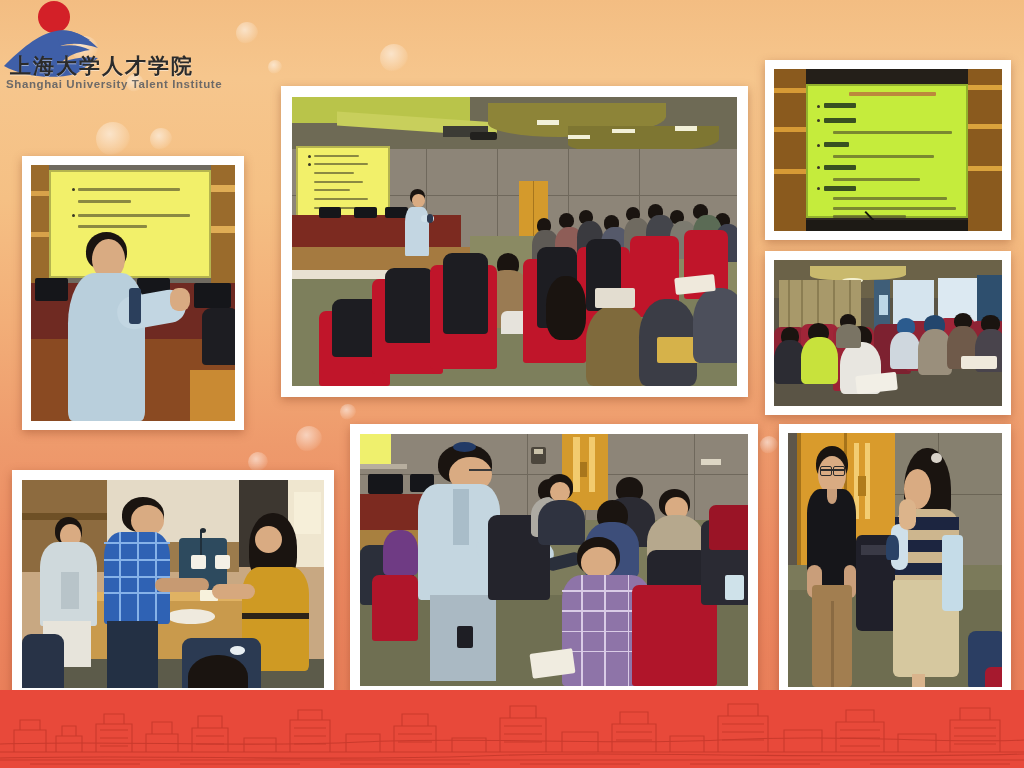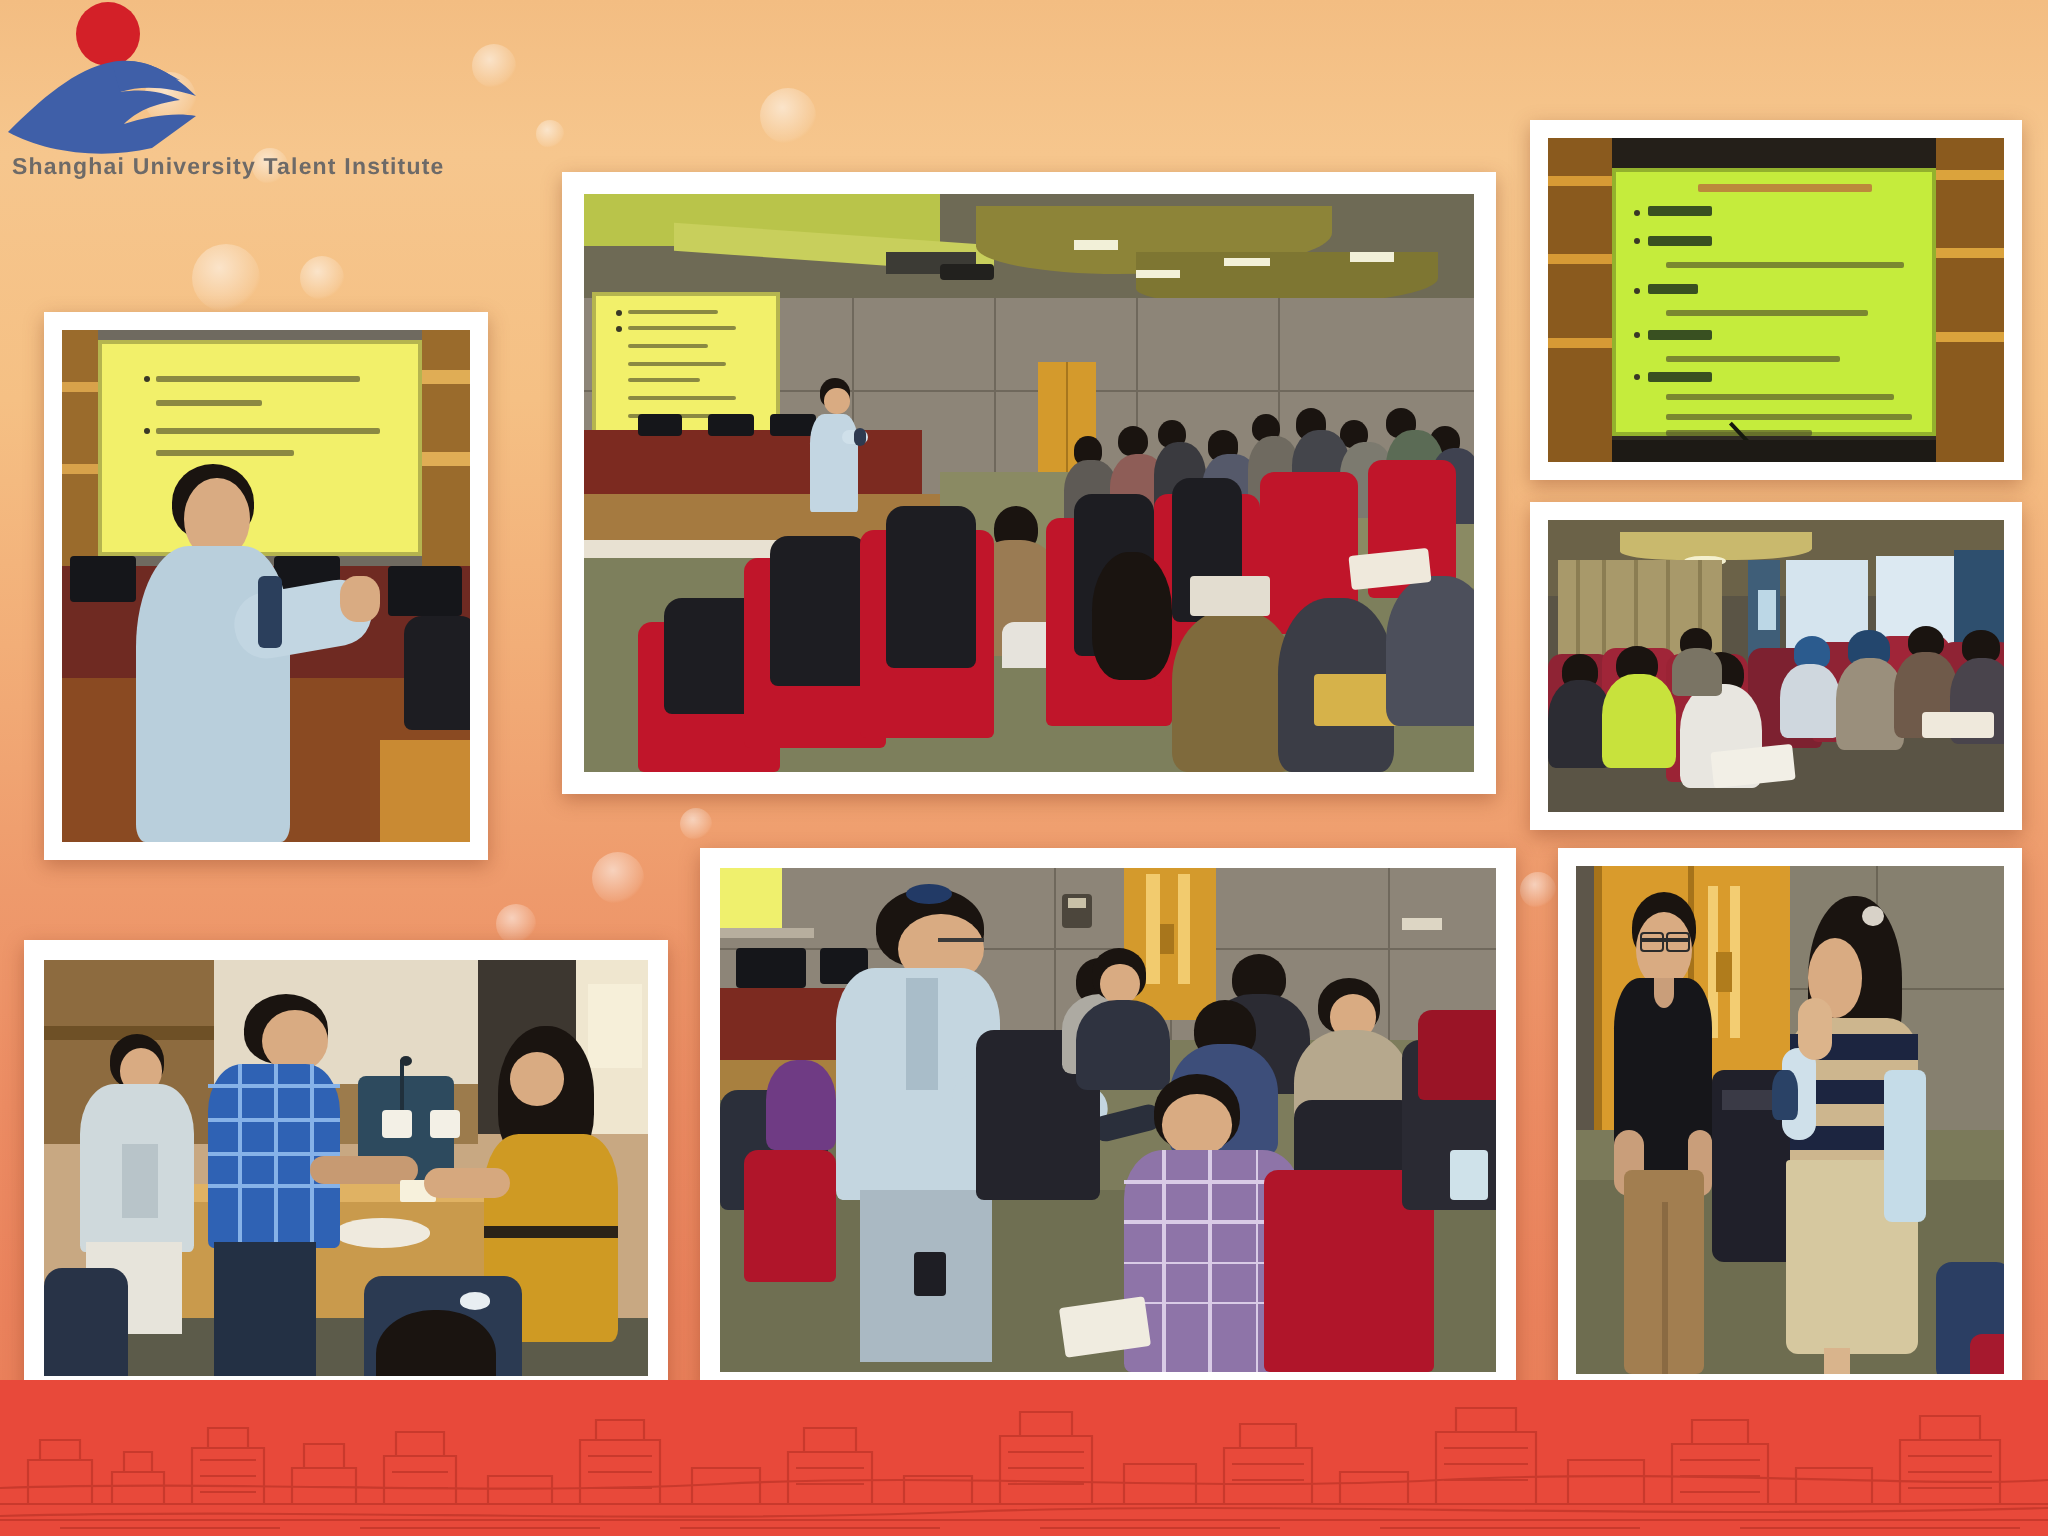--- a/index.html
+++ b/index.html
@@ -149,20 +149,21 @@
   <div class="bokeh" style="left:296px; top:426px; width:26px; height:26px;"></div>
   <div class="bokeh" style="left:340px; top:404px; width:16px; height:16px;"></div>
   <div class="bokeh" style="left:760px; top:436px; width:18px; height:18px;"></div>
 
   <div id="logo">
     <svg width="200" height="104" viewBox="0 0 200 104" aria-hidden="true">
       <circle cx="52" cy="17" r="16" fill="#d32028"></circle>
       <path d="M2 66 C 18 50 36 34 54 31 C 70 28 80 36 88 40 C 74 38 64 40 58 46 C 70 44 80 46 88 50 C 74 52 66 56 60 62 C 72 58 86 56 96 58 L 74 74 C 48 80 20 76 2 66 Z" fill="#3f5fa8"></path>
       <path d="M54 31 C 72 28 86 38 96 48 C 84 44 70 42 58 46 Z" fill="#3f5fa8"></path>
     </svg>
+    <div class="logo-cn">上海大学人才学院</div>
     <div class="logo-en">Shanghai University Talent Institute</div>
   </div>
 
   <div class="photo" style="left: 22px; top: 156px; width: 222px; height: 274px; background: rgb(255, 255, 255);">
     <div class="inner" style="inset:9px;">
       <div class="scene">
         <div class="wall-dark" style="left:0;top:0;right:0;height:46%;"></div>
         <div class="wall" style="left:0;top:0;width:9%;height:46%;background:#9a6b2c;"></div>
         <div class="wall" style="left:0;top:10%;width:9%;height:2%;background:#d8a24a;"></div>
         <div class="wall" style="left:0;top:26%;width:9%;height:2%;background:#d8a24a;"></div>

